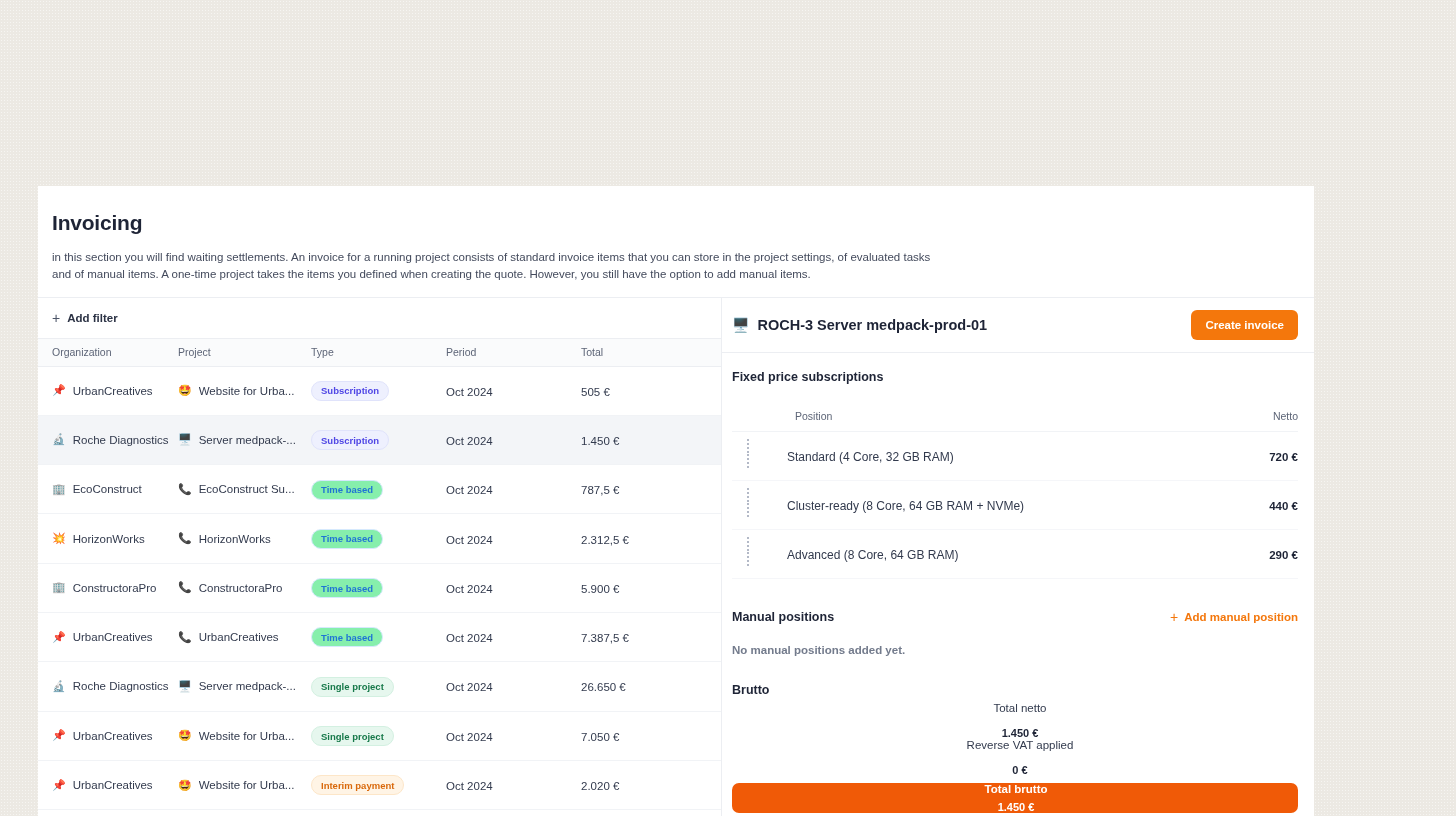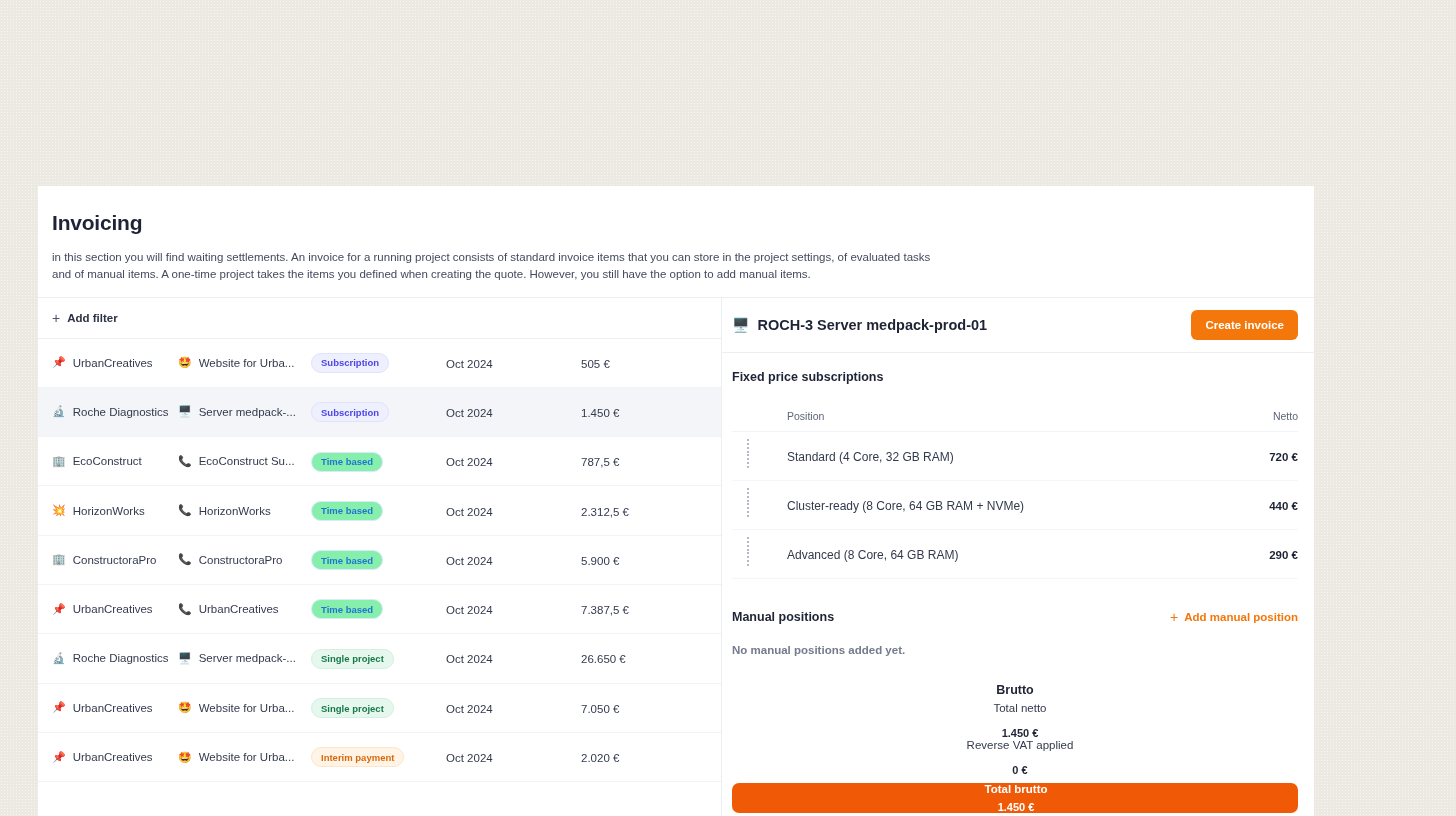--- a/index.html
+++ b/index.html
@@ -238,20 +238,21 @@
   }
 
   .sub-head {
     margin-top: 17px;
     display: flex;
     align-items: center;
     height: 31px;
     border-bottom: 1px solid #f1f3f6;
     font-size: 10.5px;
     color: #5d6577;
+    gap: 8px;
   }
 
   .pos-grip  { width: 55px; padding-left: 14px; }
   .pos-name  { flex: 1; }
   .pos-netto { width: 90px; text-align: right; }
 
   .sub-row {
     display: flex;
     align-items: center;
     height: 49px;
@@ -297,21 +298,21 @@
   }
   .link-orange .plus-glyph { color: #f4770c; font-weight: normal; }
 
   .empty-note {
     margin-top: 20px;
     font-size: 11.5px;
     color: #737b8c;
     font-weight: bold;
   }
 
-  .brutto-title { margin-top: 27px; text-align: center; }
+  .brutto-title { margin-top: 27px; }
 
   .sum-row {
     display: flex;
     align-items: center;
     justify-content: space-between;
     height: 37px;
     padding: 0 6px 0 16px;
     font-size: 11.5px;
     color: #323a4d;
     flex-direction: column;
@@ -344,20 +345,27 @@
 
     <div class="left-pane">
 
       <div class="filter-bar">
         <button class="add-filter">
           <span class="plus-glyph">+</span>
           <span>Add filter</span>
         </button>
       </div>
 
+      <div class="tbl-head">
+        <div class="th c-org">Organization</div>
+        <div class="th c-proj">Project</div>
+        <div class="th c-type">Type</div>
+        <div class="th c-per">Period</div>
+        <div class="th c-tot">Total</div>
+      </div>
 
       <div class="tbl-scroll">
         <div id="rows-host">
             <div class="trow">
               <div class="c-org">
                 <div class="with-ico">
                   <span class="emj">📌</span>
                   <span class="cell-txt">UrbanCreatives</span>
                 </div>
               </div>

